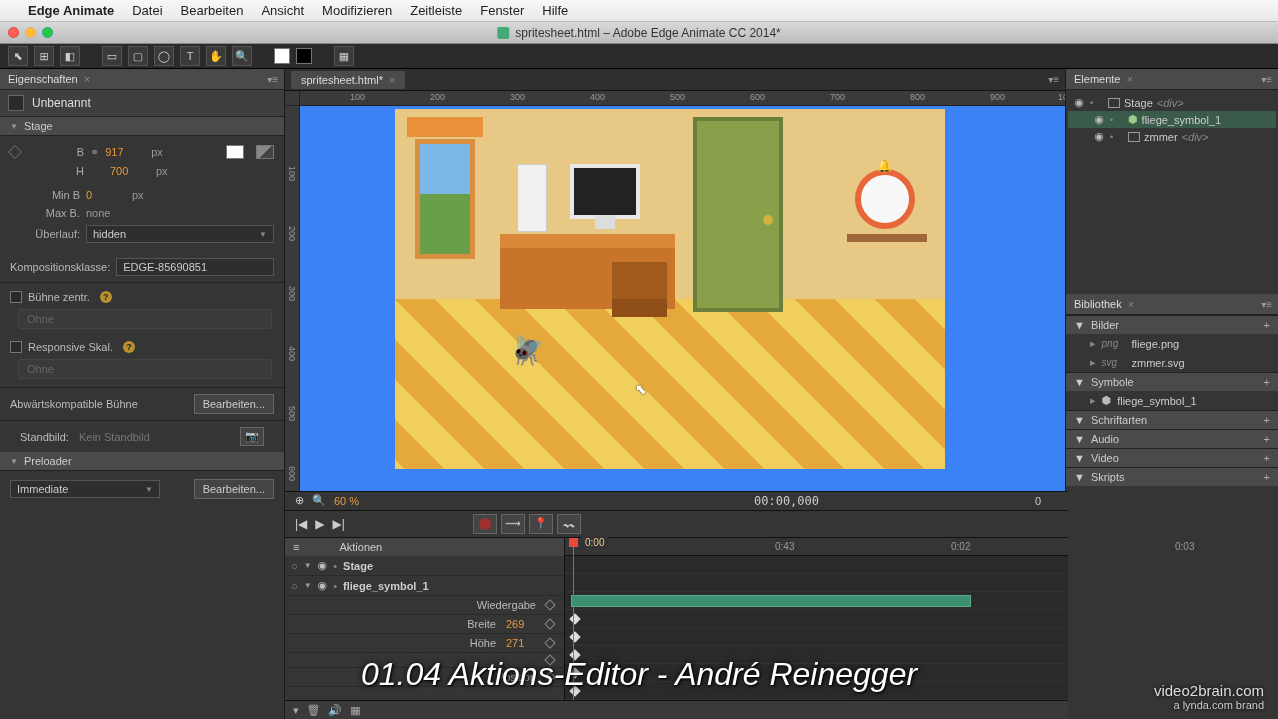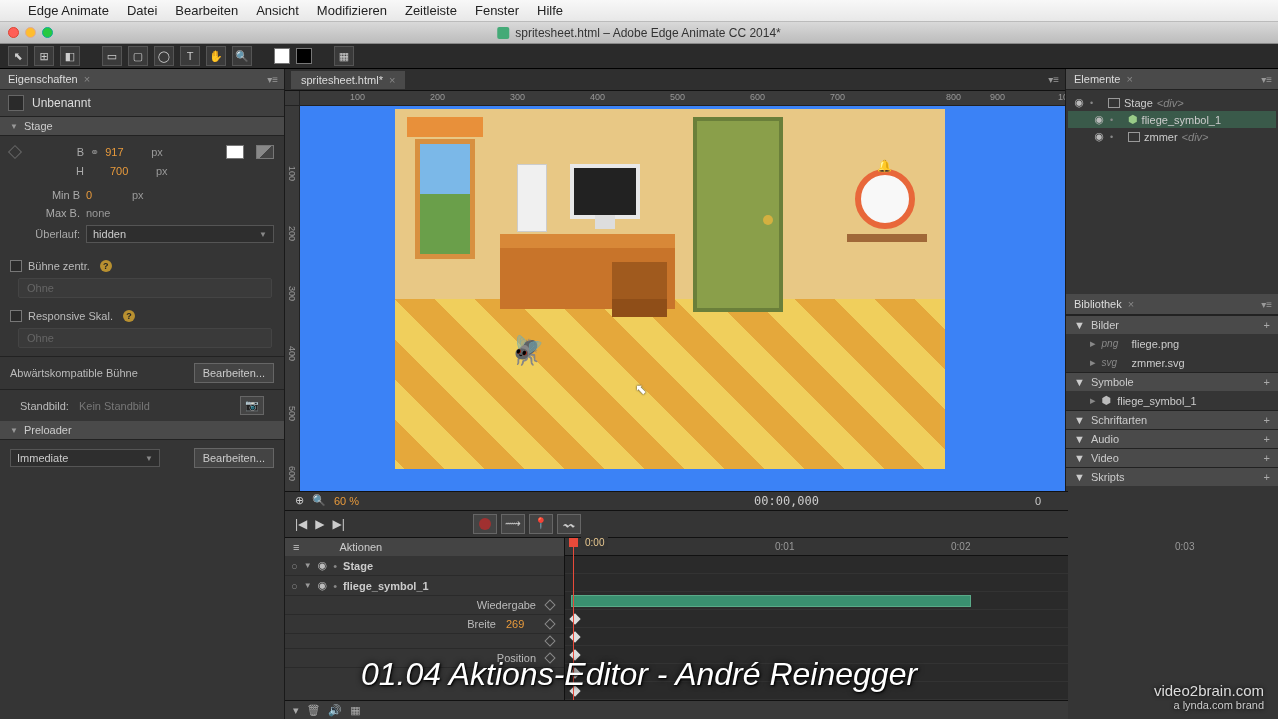--- a/index.html
+++ b/index.html
@@ -1,19 +1,19 @@
 <!DOCTYPE html>
 <html><head>
 <meta charset="utf-8">
 <style>
 * { margin: 0; padding: 0; box-sizing: border-box; font-family: "Lucida Grande", Arial, sans-serif; user-select: none; }
 body { width: 1278px; height: 719px; background: #2a2a2a; overflow: hidden; position: relative; }
 .mac-menubar { height: 22px; background: linear-gradient(#f8f8f8,#e8e8e8); display: flex; align-items: center; padding: 0 10px; font-size: 13px; color: #222; gap: 18px; border-bottom: 1px solid #bbb; }
 .mac-menubar .apple { font-size: 14px; }
-.mac-menubar .app-name { font-weight: normal; }
+.mac-menubar .app-name { font-weight: bold; }
 .titlebar { height: 22px; background: linear-gradient(#d9d9d9,#bcbcbc); display: flex; align-items: center; position: relative; border-bottom: 1px solid #888; }
 .traffic { display: flex; gap: 6px; margin-left: 8px; }
 .traffic span { width: 11px; height: 11px; border-radius: 50%; display: block; }
 .tl-close { background: #ff5f57; border: 1px solid #d43; }
 .tl-min { background: #ffbd2e; border: 1px solid #da9; }
 .tl-max { background: #28c940; border: 1px solid #1a9; }
 .titlebar .title { position: absolute; left: 50%; transform: translateX(-50%); font-size: 12px; color: #333; display: flex; align-items: center; gap: 6px; }
 .titlebar .title .doc-icon { width: 12px; height: 12px; background: #4a7; border-radius: 2px; }
 .toolbar { height: 25px; background: #2a2a2a; border-bottom: 1px solid #000; display: flex; align-items: center; padding: 0 8px; gap: 6px; }
 .toolbar .tool { width: 20px; height: 20px; border: 1px solid #555; background: #3a3a3a; display: flex; align-items: center; justify-content: center; color: #ccc; font-size: 11px; }
@@ -214,20 +214,24 @@
         <span class="unit">none</span>
       </div>
       <div class="prop-row">
         <span class="lbl" style="min-width:70px">Überlauf:</span>
         <div class="dropdown" style="flex:1">
           <span>hidden</span>
           <span class="arrow">▼</span>
         </div>
       </div>
     </div>
+    <div class="prop-row" style="padding:6px 10px;border-bottom:1px solid #222">
+      <span>Kompositionsklasse:</span>
+      <div class="text-input">EDGE-85690851</div>
+    </div>
     <div class="prop-row" style="padding:8px 10px 2px">
       <span class="checkbox"></span>
       <span>Bühne zentr.</span>
       <span class="info-icon">?</span>
     </div>
     <div class="disabled-input">Ohne</div>
     <div class="prop-row" style="padding:4px 10px 2px">
       <span class="checkbox"></span>
       <span>Responsive Skal.</span>
       <span class="info-icon">?</span>
@@ -266,21 +270,21 @@
     <div class="stage-area">
       <div class="ruler-corner"></div>
       <div class="ruler-h">
         <span class="tick" style="left:50px">100</span>
         <span class="tick" style="left:130px">200</span>
         <span class="tick" style="left:210px">300</span>
         <span class="tick" style="left:290px">400</span>
         <span class="tick" style="left:370px">500</span>
         <span class="tick" style="left:450px">600</span>
         <span class="tick" style="left:530px">700</span>
-        <span class="tick" style="left:646px">800</span>
+        <span class="tick" style="left:610px">800</span>
         <span class="tick" style="left:690px">900</span>
         <span class="tick" style="left:758px">1000</span>
       </div>
       <div class="ruler-v">
         <span class="tick" style="top:60px">100</span>
         <span class="tick" style="top:120px">200</span>
         <span class="tick" style="top:180px">300</span>
         <span class="tick" style="top:240px">400</span>
         <span class="tick" style="top:300px">500</span>
         <span class="tick" style="top:360px">600</span>
@@ -433,31 +437,36 @@
       <div class="layer-row sub">
         <span class="pname">Wiedergabe</span>
         <span class="kf"></span>
       </div>
       <div class="layer-row sub">
         <span class="pname">Breite</span>
         <span class="pval">269</span>
         <span class="kf"></span>
       </div>
       <div class="layer-row sub">
+        <span class="pname">Höhe</span>
+        <span class="pval">271</span>
+        <span class="kf"></span>
+      </div>
+      <div class="layer-row sub">
         <span class="pname"></span>
         <span class="kf"></span>
       </div>
       <div class="layer-row sub">
         <span class="pname">Position</span>
         <span class="kf"></span>
       </div>
     </div>
     <div class="tracks">
       <div class="track-ruler-abs">
-        <span class="rtick" style="left:210px">0:01</span>
+        <span class="rtick" style="left:210px">0:43</span>
         <span class="rtick" style="left:386px">0:02</span>
         <span class="rtick" style="left:610px">0:03</span>
       </div>
       <div class="track-row"></div>
       <div class="track-row"></div>
       <div class="track-row">
         <div class="track-bar"></div>
       </div>
       <div class="track-row">
           <span class="track-kf" style="left:6px"></span>

